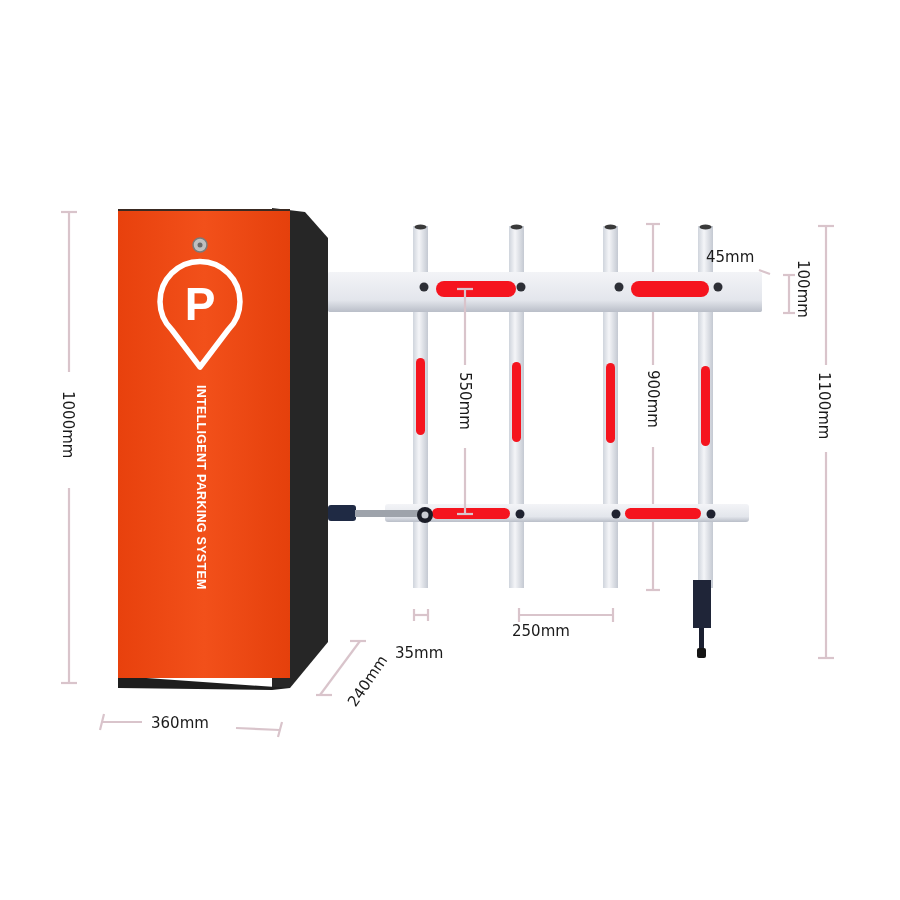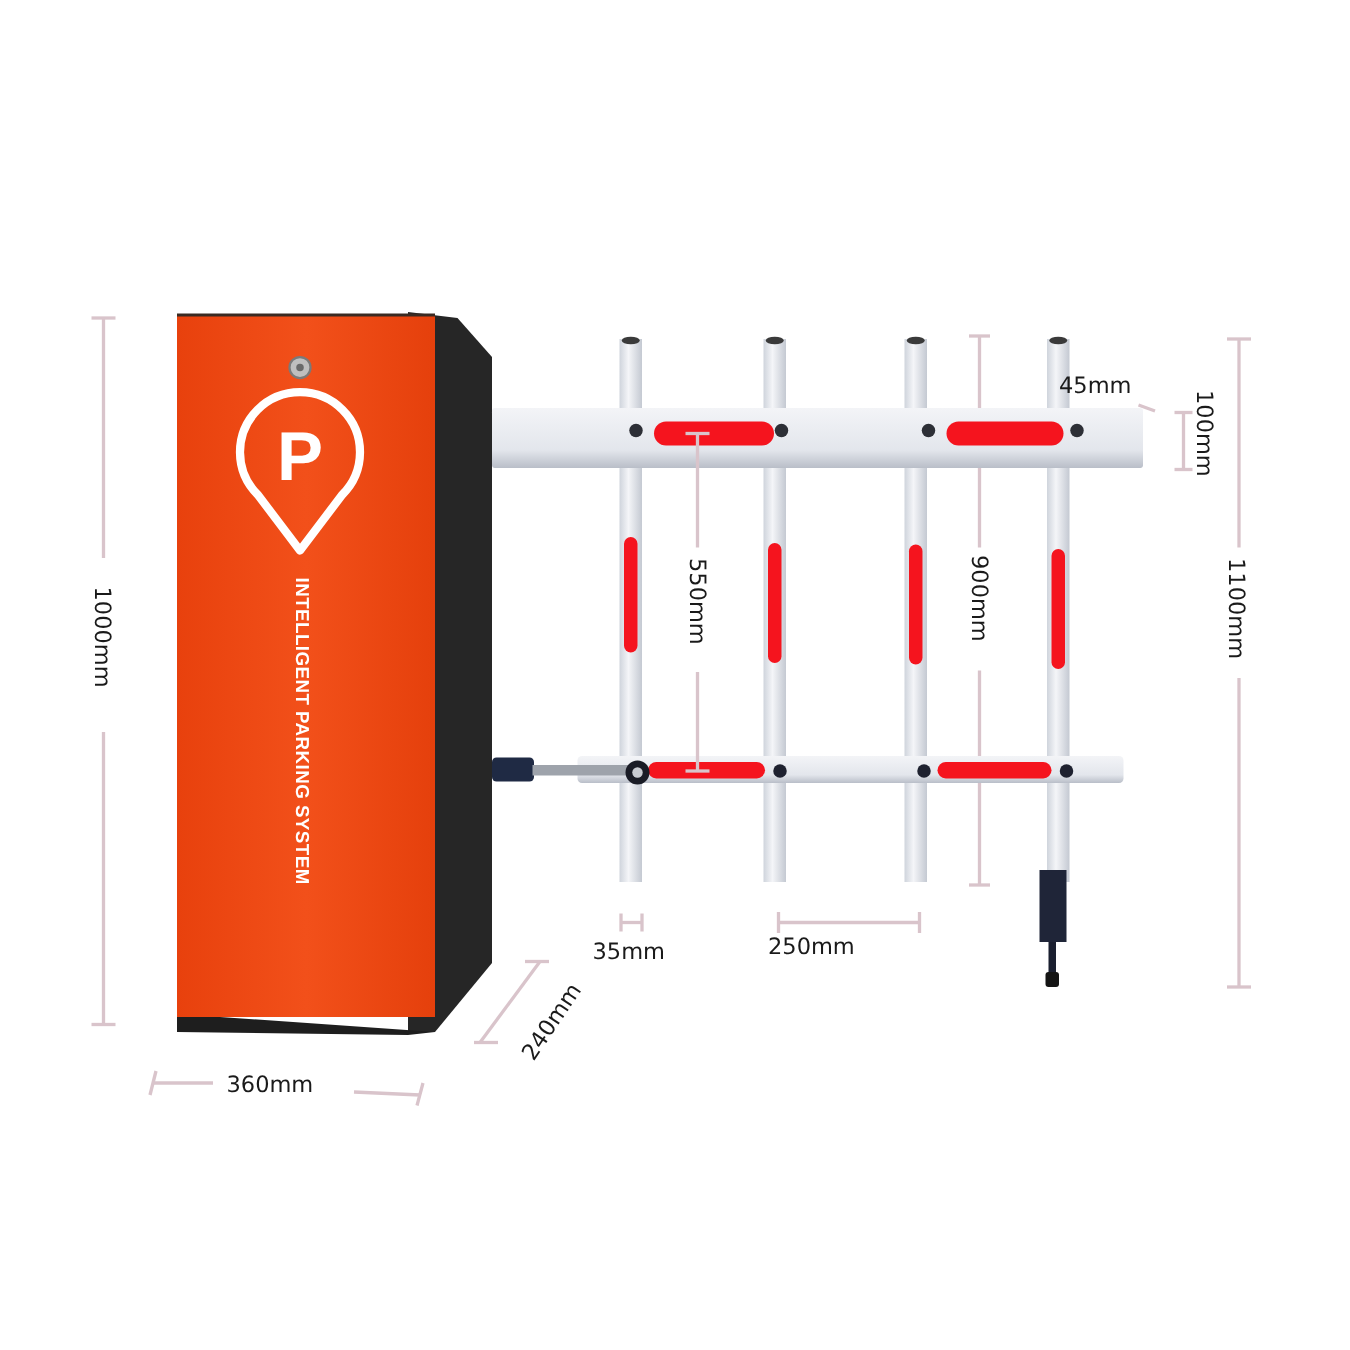--- a/index.html
+++ b/index.html
@@ -140,14 +140,14 @@
 <div class="brand-text" style="left:208px; top:385px;">INTELLIGENT PARKING SYSTEM</div>
 
 <div class="dim-label vert" style="left:77px; top:391px;">1000mm</div>
 <div class="dim-label" style="left:151px; top:714px;">360mm</div>
 <div class="dim-label" style="left:344px; top:700px; transform-origin:0 0; transform: rotate(-56deg);">240mm</div>
 <div class="dim-label vert" style="left:833px; top:372px;">1100mm</div>
 <div class="dim-label vert" style="left:812px; top:260px;">100mm</div>
 <div class="dim-label" style="left:706px; top:248px;">45mm</div>
 <div class="dim-label vert" style="left:662px; top:370px;">900mm</div>
 <div class="dim-label vert" style="left:474px; top:372px;">550mm</div>
-<div class="dim-label" style="left:395px; top:625px;">35mm</div>
+<div class="dim-label" style="left:395px; top:644px;">35mm</div>
 <div class="dim-label" style="left:512px; top:622px;">250mm</div>
 
 </body></html>

